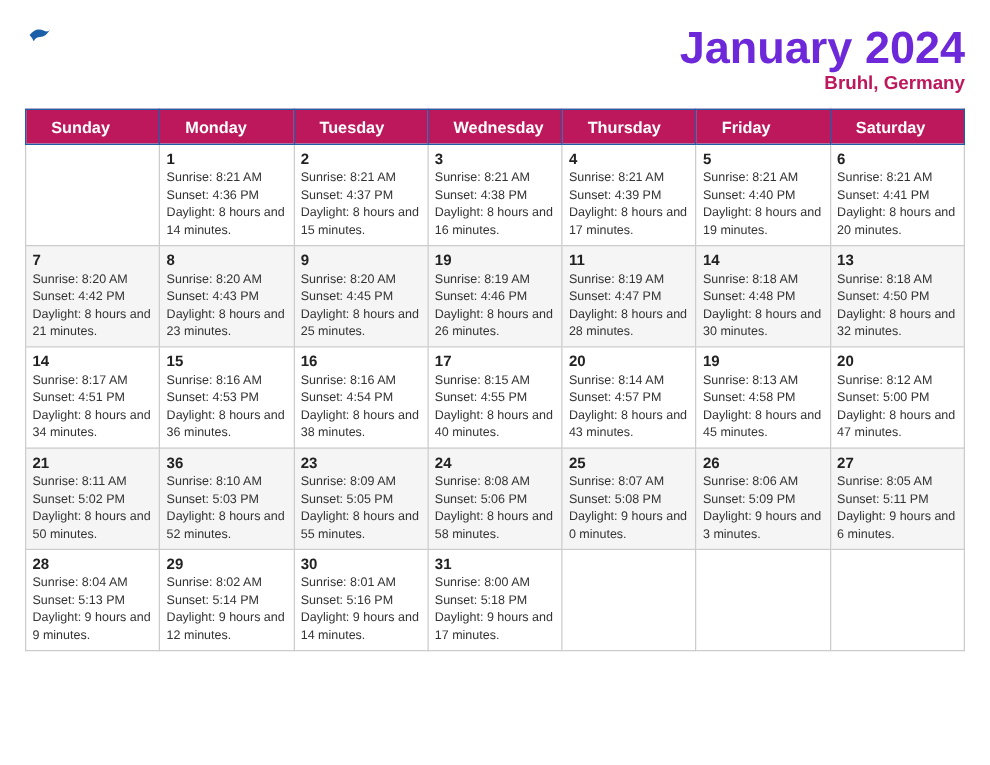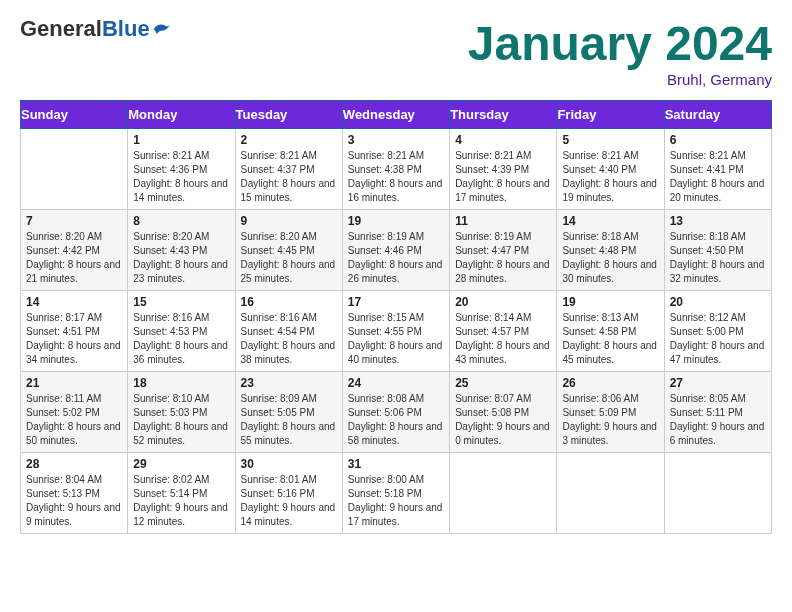--- a/index.html
+++ b/index.html
@@ -34,40 +34,41 @@
     .logo-blue { color: #1a5fa8; }
     .logo-bird {
       width: 20px;
       height: 20px;
       margin-left: 2px;
     }
     .title-block {
       text-align: right;
     }
     .title-month {
-      font-size: 48px;
+      font-size: 36px;
       font-weight: bold;
-      color: #0f766e;
+      color: #6d28d9;
       line-height: 1.1;
     }
     .title-location {
       font-size: 15px;
-      color: #4c1d95;
+      color: #be185d;
+      font-weight: bold;
     }
     .calendar-table {
       width: 100%;
       border-collapse: collapse;
       table-layout: fixed;
     }
     .calendar-table thead tr th {
-      background-color: #6d28d9;
+      background-color: #be185d;
       color: #fff;
       font-size: 13px;
       font-weight: bold;
-      padding: 6px 0;
+      padding: 6px 20px;
       border: 1px solid #1a5fa8;
       text-align: left;
     }
     .calendar-table tbody tr td {
       border: 1px solid #ccc;
       vertical-align: top;
       padding: 4px 5px;
       font-size: 10.5px;
       color: #222;
       height: 80px;
@@ -95,23 +96,20 @@
     }
   </style>
 </head>
 <body>
 
 <div class="page">
   <div class="header">
     <div class="logo">
       <div>
         <div style="display:flex;align-items:center;">
-          <span class="logo-text" style="display:inline-block;">
-            <span class="logo-general">General</span><span class="logo-blue">Blue</span>
-          </span>
           <svg class="logo-bird" viewBox="0 0 24 20" fill="none" xmlns="http://www.w3.org/2000/svg">
             <path d="M2 10 Q8 2 16 6 Q20 8 22 4 Q18 12 12 12 Q8 12 6 16 Q4 12 2 10Z" fill="#1a5fa8"></path>
           </svg>
         </div>
       </div>
     </div>
     <div class="title-block">
       <div class="title-month">January 2024</div>
       <div class="title-location">Bruhl, Germany</div>
     </div>
@@ -152,21 +150,21 @@
           <td><span class="day-num">14</span><span class="day-detail">Sunrise: 8:17 AM<br>Sunset: 4:51 PM<br>Daylight: 8 hours and 34 minutes.</span></td>
           <td><span class="day-num">15</span><span class="day-detail">Sunrise: 8:16 AM<br>Sunset: 4:53 PM<br>Daylight: 8 hours and 36 minutes.</span></td>
           <td><span class="day-num">16</span><span class="day-detail">Sunrise: 8:16 AM<br>Sunset: 4:54 PM<br>Daylight: 8 hours and 38 minutes.</span></td>
           <td><span class="day-num">17</span><span class="day-detail">Sunrise: 8:15 AM<br>Sunset: 4:55 PM<br>Daylight: 8 hours and 40 minutes.</span></td>
           <td><span class="day-num">20</span><span class="day-detail">Sunrise: 8:14 AM<br>Sunset: 4:57 PM<br>Daylight: 8 hours and 43 minutes.</span></td>
           <td><span class="day-num">19</span><span class="day-detail">Sunrise: 8:13 AM<br>Sunset: 4:58 PM<br>Daylight: 8 hours and 45 minutes.</span></td>
           <td><span class="day-num">20</span><span class="day-detail">Sunrise: 8:12 AM<br>Sunset: 5:00 PM<br>Daylight: 8 hours and 47 minutes.</span></td>
         </tr>
         <tr>
           <td><span class="day-num">21</span><span class="day-detail">Sunrise: 8:11 AM<br>Sunset: 5:02 PM<br>Daylight: 8 hours and 50 minutes.</span></td>
-          <td><span class="day-num">18</span><span class="day-detail">Sunrise: 8:10 AM<br>Sunset: 5:03 PM<br>Daylight: 8 hours and 52 minutes.</span></td>
+          <td><span class="day-num">36</span><span class="day-detail">Sunrise: 8:10 AM<br>Sunset: 5:03 PM<br>Daylight: 8 hours and 52 minutes.</span></td>
           <td><span class="day-num">23</span><span class="day-detail">Sunrise: 8:09 AM<br>Sunset: 5:05 PM<br>Daylight: 8 hours and 55 minutes.</span></td>
           <td><span class="day-num">24</span><span class="day-detail">Sunrise: 8:08 AM<br>Sunset: 5:06 PM<br>Daylight: 8 hours and 58 minutes.</span></td>
           <td><span class="day-num">25</span><span class="day-detail">Sunrise: 8:07 AM<br>Sunset: 5:08 PM<br>Daylight: 9 hours and 0 minutes.</span></td>
           <td><span class="day-num">26</span><span class="day-detail">Sunrise: 8:06 AM<br>Sunset: 5:09 PM<br>Daylight: 9 hours and 3 minutes.</span></td>
           <td><span class="day-num">27</span><span class="day-detail">Sunrise: 8:05 AM<br>Sunset: 5:11 PM<br>Daylight: 9 hours and 6 minutes.</span></td>
         </tr>
         <tr>
           <td><span class="day-num">28</span><span class="day-detail">Sunrise: 8:04 AM<br>Sunset: 5:13 PM<br>Daylight: 9 hours and 9 minutes.</span></td>
           <td><span class="day-num">29</span><span class="day-detail">Sunrise: 8:02 AM<br>Sunset: 5:14 PM<br>Daylight: 9 hours and 12 minutes.</span></td>
           <td><span class="day-num">30</span><span class="day-detail">Sunrise: 8:01 AM<br>Sunset: 5:16 PM<br>Daylight: 9 hours and 14 minutes.</span></td>

